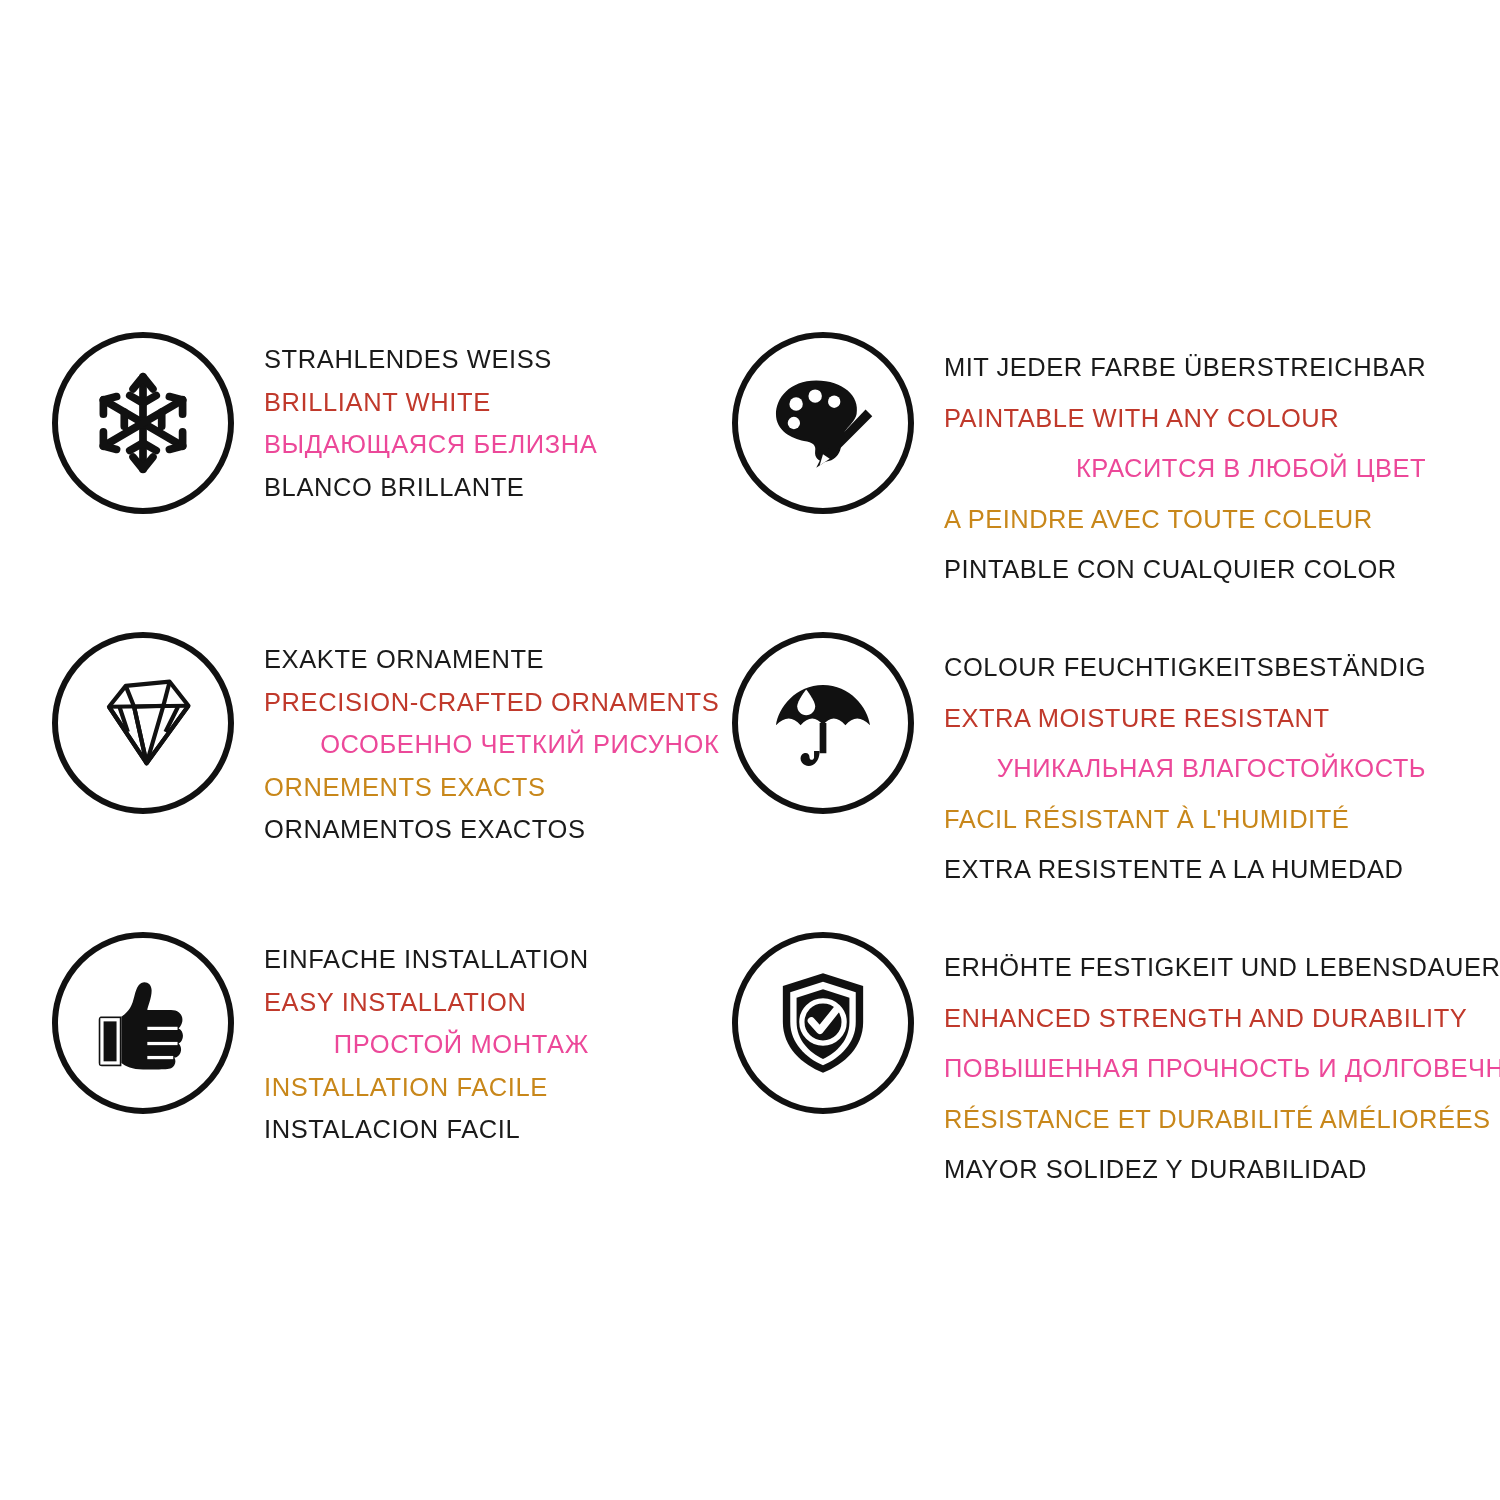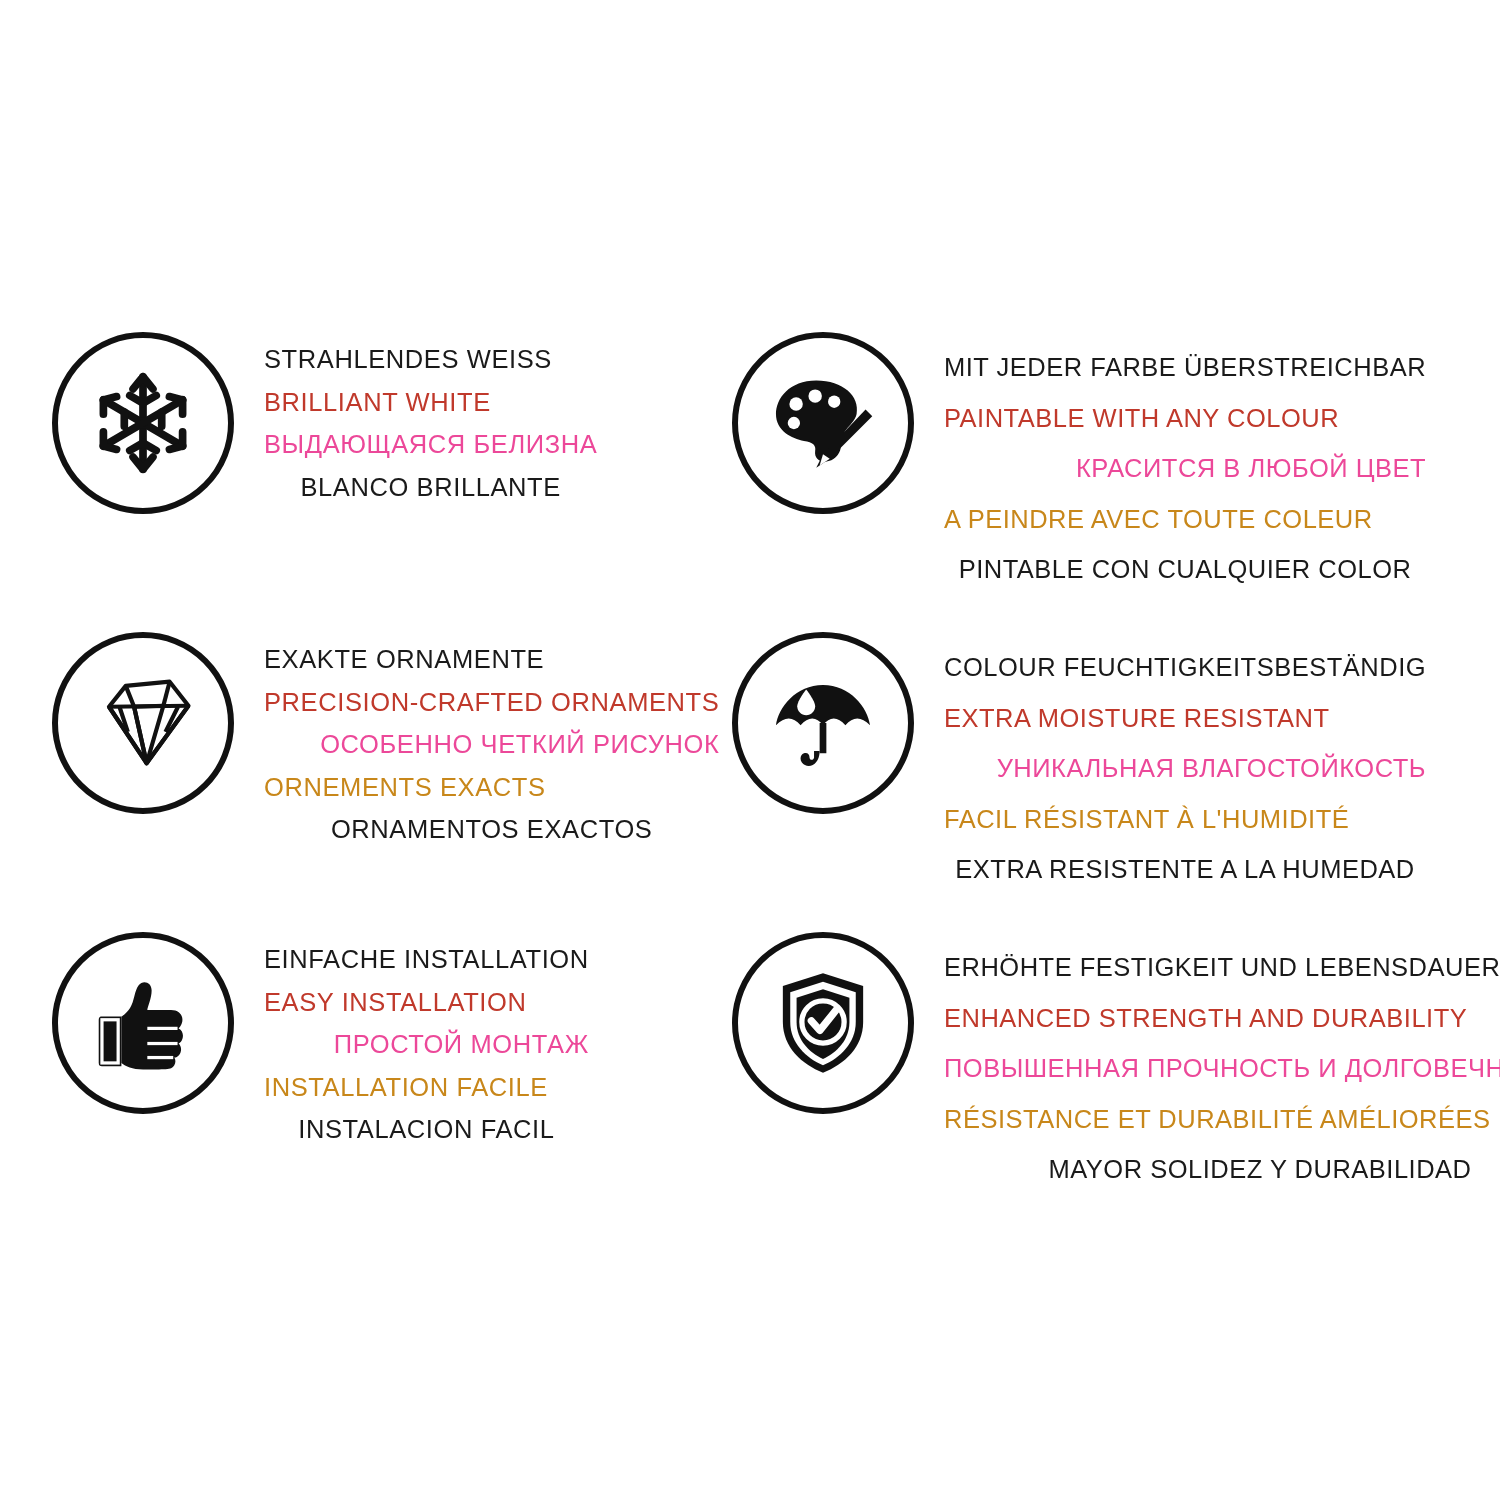--- a/index.html
+++ b/index.html
@@ -54,21 +54,21 @@
   .line {
     font-size: 25.5px;
     letter-spacing: 0.6px;
     line-height: 42.5px;
     white-space: nowrap;
   }
   .l-de { color: #1a1a1a; }
   .l-en { color: #c0392b; }
   .l-ru { color: #ec4899; font-weight: normal; text-align: right; }
   .l-fr { color: #c8871a; }
-  .l-es { color: #1a1a1a; text-align: center; }
+  .l-es { color: #1a1a1a; }
 
   
   .col2 .line { letter-spacing: 0.5px; margin-top: 8px; }
 </style>
 </head>
 <body>
 
 <div class="board">
   <div class="grid">
 

